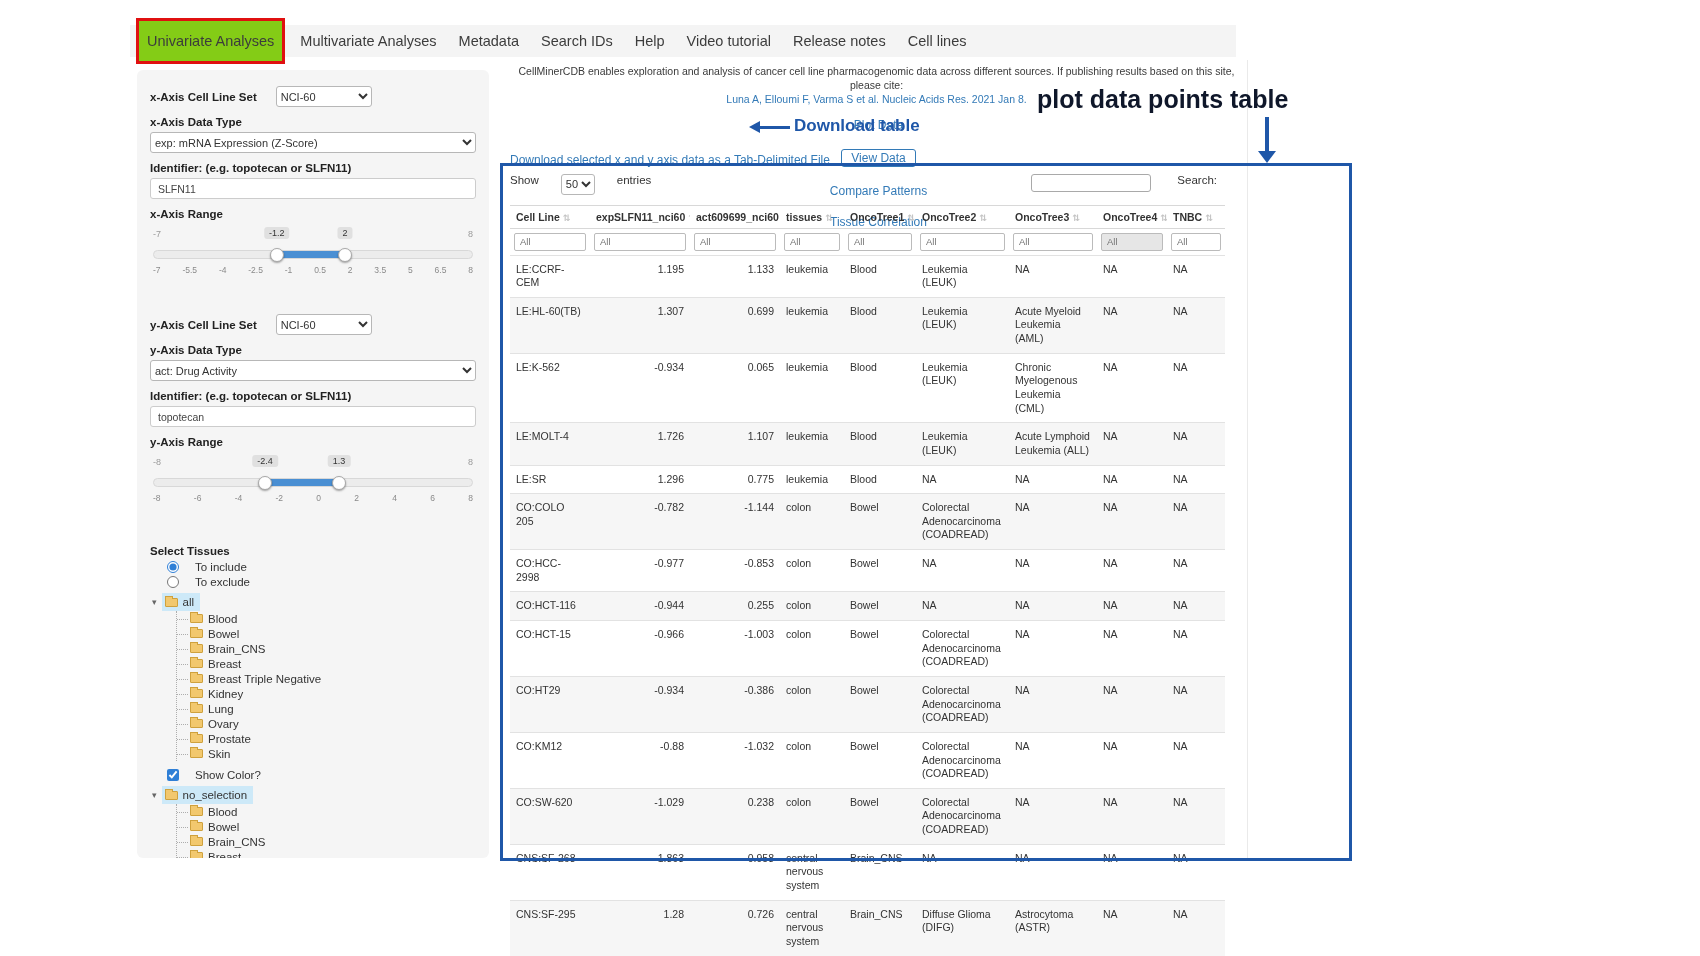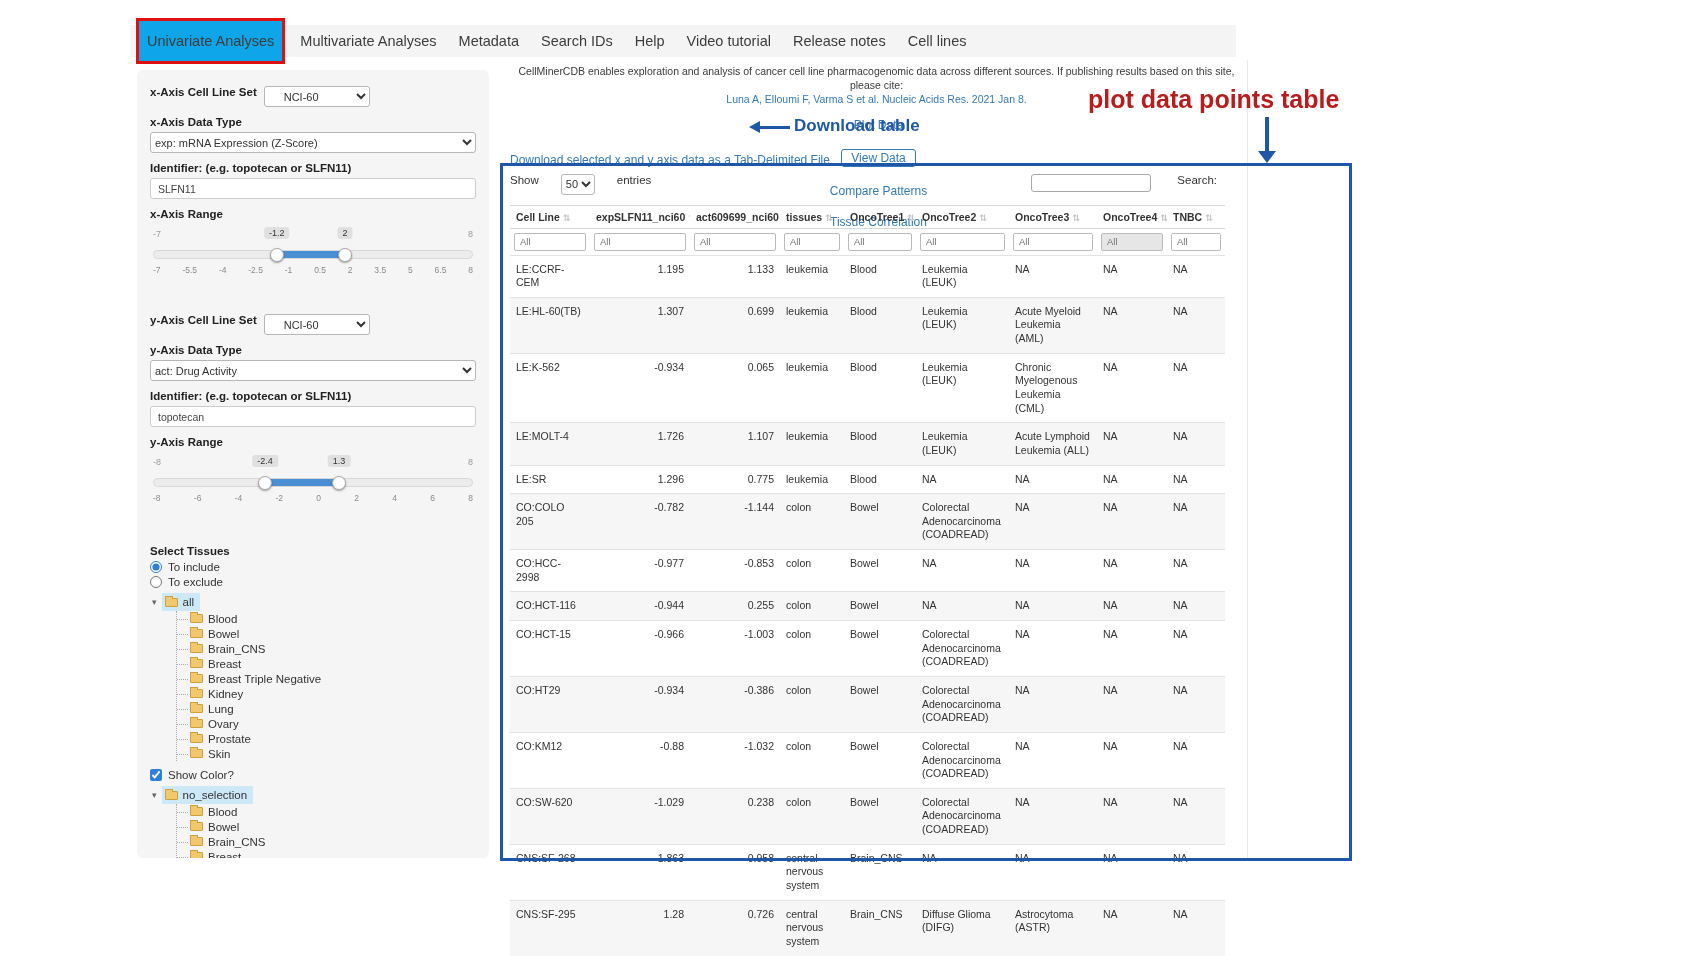--- a/index.html
+++ b/index.html
@@ -3,48 +3,48 @@
 <meta charset="utf-8">
 <style>
   *{box-sizing:border-box;margin:0;padding:0;}
   html,body{width:1700px;height:956px;background:#fff;}
   body{font-family:"Liberation Sans","DejaVu Sans",sans-serif;color:#333;position:relative;overflow:hidden;}
 
   
   .topnav{position:absolute;left:130px;top:25px;width:1106px;height:32px;background:#f4f4f4;
     display:flex;align-items:center;padding:0 6px;overflow:visible;}
   .nav-item{font-size:14.5px;color:#3c3c3c;padding:4px 11px;white-space:nowrap;cursor:pointer;}
-  .nav-item.red-box{border:3px solid #e01010;padding:12px 8px;margin-right:4px;background:#0ea5e9;}
+  .nav-item.red-box{border:3px solid #e01010;padding:12px 8px;margin-right:4px;background:#84cc16;}
 
   
   .sidebar{position:absolute;left:137px;top:70px;width:352px;height:788px;background:#f5f5f5;
     border-radius:6px;padding:16px 13px;font-size:11.5px;overflow:hidden;}
   .lbl{font-weight:bold;font-size:11.5px;color:#222;margin:9px 0 4px;}
-  .inline-row{display:flex;align-items:flex-start;gap:7px;margin-bottom:2px;}
+  .inline-row{display:flex;align-items:center;gap:19px;margin-bottom:2px;}
   .inline-row .lbl{margin:0;}
   select.sel{font-size:11px;height:21px;border:1px solid #b7b7b7;border-radius:3px;background:#fff;color:#333;}
-  .sel-narrow{width:106px;padding-left:15px;}
+  .sel-narrow{width:96px;}
   .sel-full{width:100%;}
   input.txt{width:100%;height:21px;border:1px solid #ccc;border-radius:3px;font-size:10.5px;padding:2px 7px;background:#fff;color:#444;}
 
   
   .slider{position:relative;height:46px;margin:24px 3px 2px;}
   .sl-min,.sl-max{position:absolute;top:-15px;font-size:9px;color:#9a9a9a;}
   .sl-min{left:0;} .sl-max{right:0;}
   .sl-bubble{position:absolute;top:-17px;transform:translateX(-50%);background:#e0e0e0;color:#333;
     font-size:9px;padding:1px 5px;border-radius:3px;white-space:nowrap;}
   .sl-track{position:absolute;top:6px;left:0;right:0;height:9px;background:#ececec;border:1px solid #d8d8d8;border-radius:5px;}
   .sl-bar{position:absolute;top:0;height:100%;background:#4a8fd3;}
   .sl-handle{position:absolute;top:-3px;width:14px;height:14px;border-radius:50%;background:#fff;
     border:1px solid #a8a8a8;box-shadow:0 1px 2px rgba(0,0,0,.35);transform:translateX(-50%);cursor:pointer;}
   .sl-ticks{position:absolute;top:21px;left:0;right:0;display:flex;justify-content:space-between;
     font-size:8.5px;color:#8a8a8a;}
 
   
-  .choice-row{display:flex;align-items:center;gap:6px;margin:3px 0;font-size:11.5px;color:#333;cursor:pointer;}
+  .choice-row{display:flex;align-items:center;gap:16px;margin:3px 17px;font-size:11.5px;color:#333;cursor:pointer;}
   .choice-row input{width:12px;height:12px;accent-color:#2f7fd6;}
 
   
   .tree{margin:5px 0 8px 2px;font-size:11.5px;color:#333;}
   .tree-root{display:flex;align-items:center;gap:5px;line-height:16px;}
   .tree-caret{color:#666;font-size:9px;cursor:pointer;}
   .tree-root-label{display:flex;align-items:center;gap:5px;background:#cde9f8;padding:1px 6px 1px 3px;cursor:pointer;}
   .tree-children{margin-left:24px;padding-left:13px;border-left:1px dotted #adadad;}
   .tree-item{position:relative;display:flex;align-items:center;gap:5px;line-height:14px;padding:0.5px 0;cursor:pointer;}
   .tree-item::before{content:'';position:absolute;left:-13px;top:50%;width:11px;border-top:1px dotted #adadad;}
@@ -75,21 +75,21 @@
   .filter-row input.disabled{background:#e6e6e6;}
   .data-table tbody td{padding:7px 6px;border-bottom:1px solid #e2e2e2;vertical-align:top;line-height:1.3;word-wrap:break-word;}
   .data-table tbody td.num{text-align:right;}
   .data-table tbody tr:nth-child(even){background:#f6f6f6;}
   .data-table col{}
   .c1{width:80px;} .c2{width:100px;} .c3{width:90px;} .c4{width:64px;} .c5{width:72px;}
   .c6{width:93px;} .c7{width:88px;} .c8{width:70px;} .c9{width:58px;}
 
   
   .blue-rect{position:absolute;left:500px;top:163px;width:852px;height:698px;border:3px solid #1f57a8;pointer-events:none;}
-  .big-label{position:absolute;left:1088px;top:85px;font-size:25px;font-weight:bold;color:#b91c1c;white-space:nowrap;}
+  .big-label{position:absolute;left:1037px;top:85px;font-size:25px;font-weight:bold;color:#0f172a;white-space:nowrap;}
   .big-arrow-line{position:absolute;left:1265px;top:117px;width:4px;height:36px;background:#1f57a8;}
   .big-arrow-head{position:absolute;left:1258px;top:151px;width:0;height:0;
     border-left:9px solid transparent;border-right:9px solid transparent;border-top:12px solid #1f57a8;}
   .dl-anno-label{position:absolute;left:794px;top:116px;font-size:17px;font-weight:bold;color:#1f57a8;white-space:nowrap;}
   .dl-arrow-line{position:absolute;left:760px;top:126px;width:30px;height:3px;background:#1f57a8;}
   .dl-arrow-head{position:absolute;left:749px;top:121px;width:0;height:0;
     border-top:6px solid transparent;border-bottom:6px solid transparent;border-right:11px solid #1f57a8;}
 </style>
 </head>
 <body>

